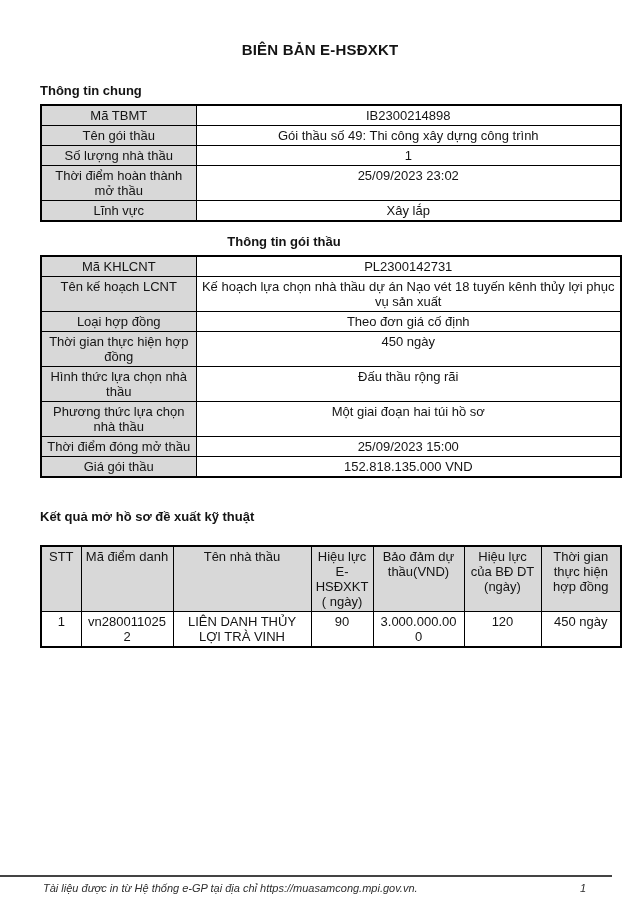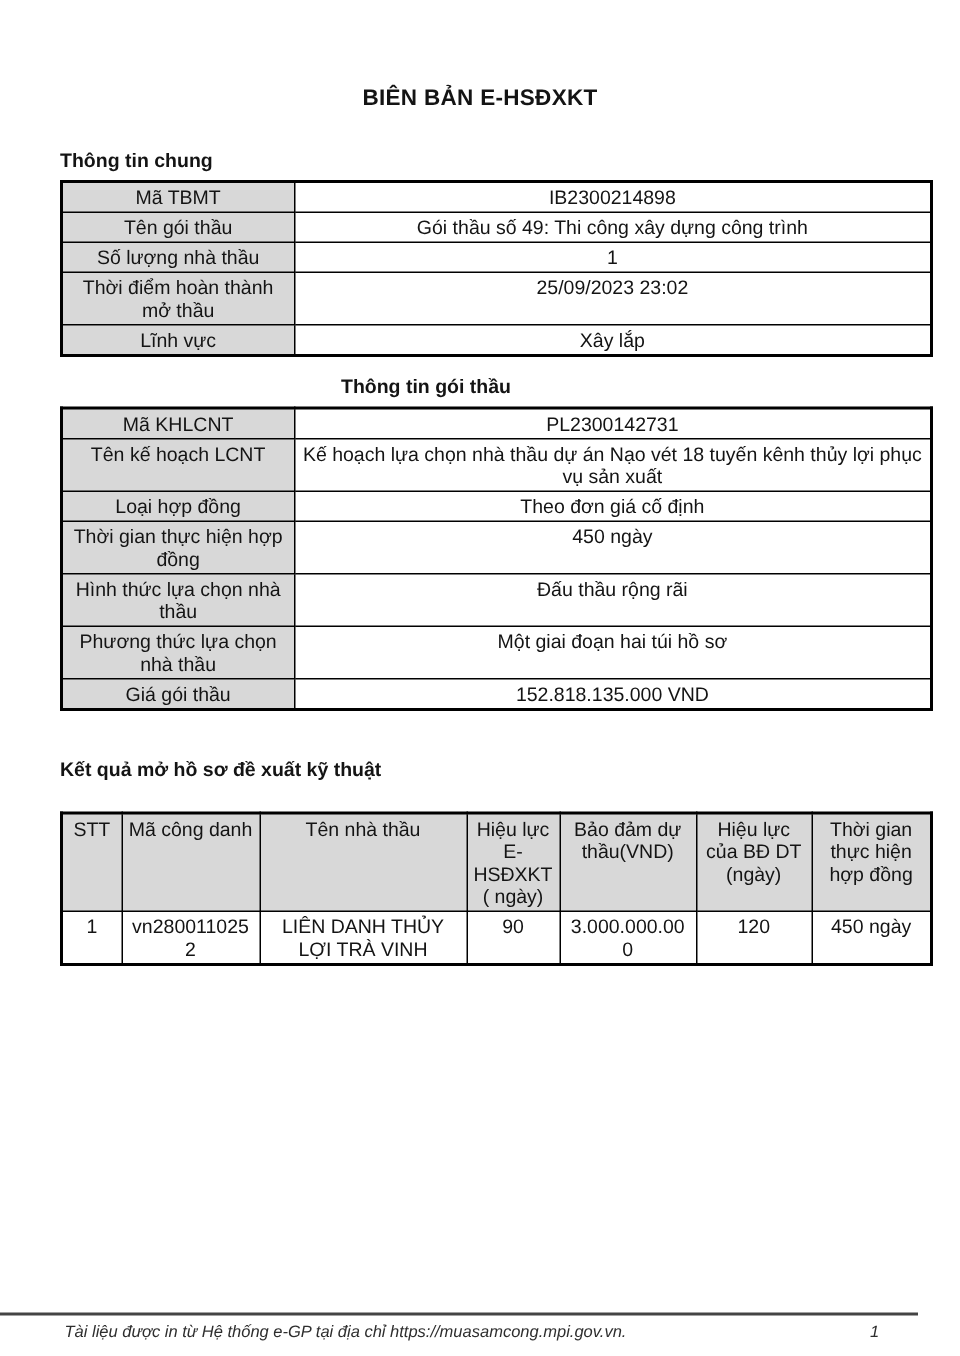--- a/index.html
+++ b/index.html
@@ -3,21 +3,21 @@
 <meta charset="utf-8">
 <style>
   * { margin:0; padding:0; box-sizing:border-box; }
   html,body { background:#ffffff; }
   .page {
     position:relative; width:640px; height:904px; overflow:hidden;
     background:var(--page_bg,#ffffff);
     font-family:"Liberation Sans","DejaVu Sans",sans-serif;
     color:var(--text,#141414);
   }
-  .content { position:absolute; left:40px; top:57px; width:488px; }
+  .content { position:absolute; left:40px; top:41px; width:488px; }
   .doc-title {
     width:640px; margin-left:-40px; text-align:center;
     font-size:15px; font-weight:bold; line-height:17px; letter-spacing:.2px;
   }
   .section-heading { font-size:13px; line-height:15px;font-weight:bold; }
   .mt1 { margin-top:25px; }
   .mt2 { margin-top:12px;text-align:center; }
   .mt3 { margin-top:31px; }
   table {
     width:580px; border-collapse:collapse; table-layout:fixed;
@@ -128,20 +128,24 @@
           <tr>
             <td class="label-cell">Hình thức lựa chọn nhà thầu</td>
             <td class="value-cell">Đấu thầu rộng rãi</td>
           </tr>
 
           <tr>
             <td class="label-cell">Phương thức lựa chọn nhà thầu</td>
             <td class="value-cell">Một giai đoạn hai túi hồ sơ</td>
           </tr>
 
+          <tr>
+            <td class="label-cell">Thời điểm đóng mở thầu</td>
+            <td class="value-cell">25/09/2023 15:00</td>
+          </tr>
 
           <tr>
             <td class="label-cell">Giá gói thầu</td>
             <td class="value-cell">152.818.135.000 VND</td>
           </tr>
         </tbody>
     </table>
 
     <div class="section-heading mt3">Kết quả mở hồ sơ đề xuất kỹ thuật</div>
     <table class="results-table">
@@ -152,21 +156,21 @@
           <col class="c3">
         <col class="c4">
           <col class="c5">
           <col class="c6">
       </colgroup>
       <thead>
         <tr>
 
             <th>STT</th>
 
-            <th>Mã công danh</th>
+            <th>Mã điểm danh</th>
 
             <th>Tên nhà thầu</th>
 
             <th>Hiệu lực E-HSĐXKT( ngày)</th>
 
             <th>Bảo đảm dự thầu(VND)</th>
 
             <th>Hiệu lực của BĐ DT (ngày)</th>
 
             <th>Thời gian thực hiện hợp đồng</th>

